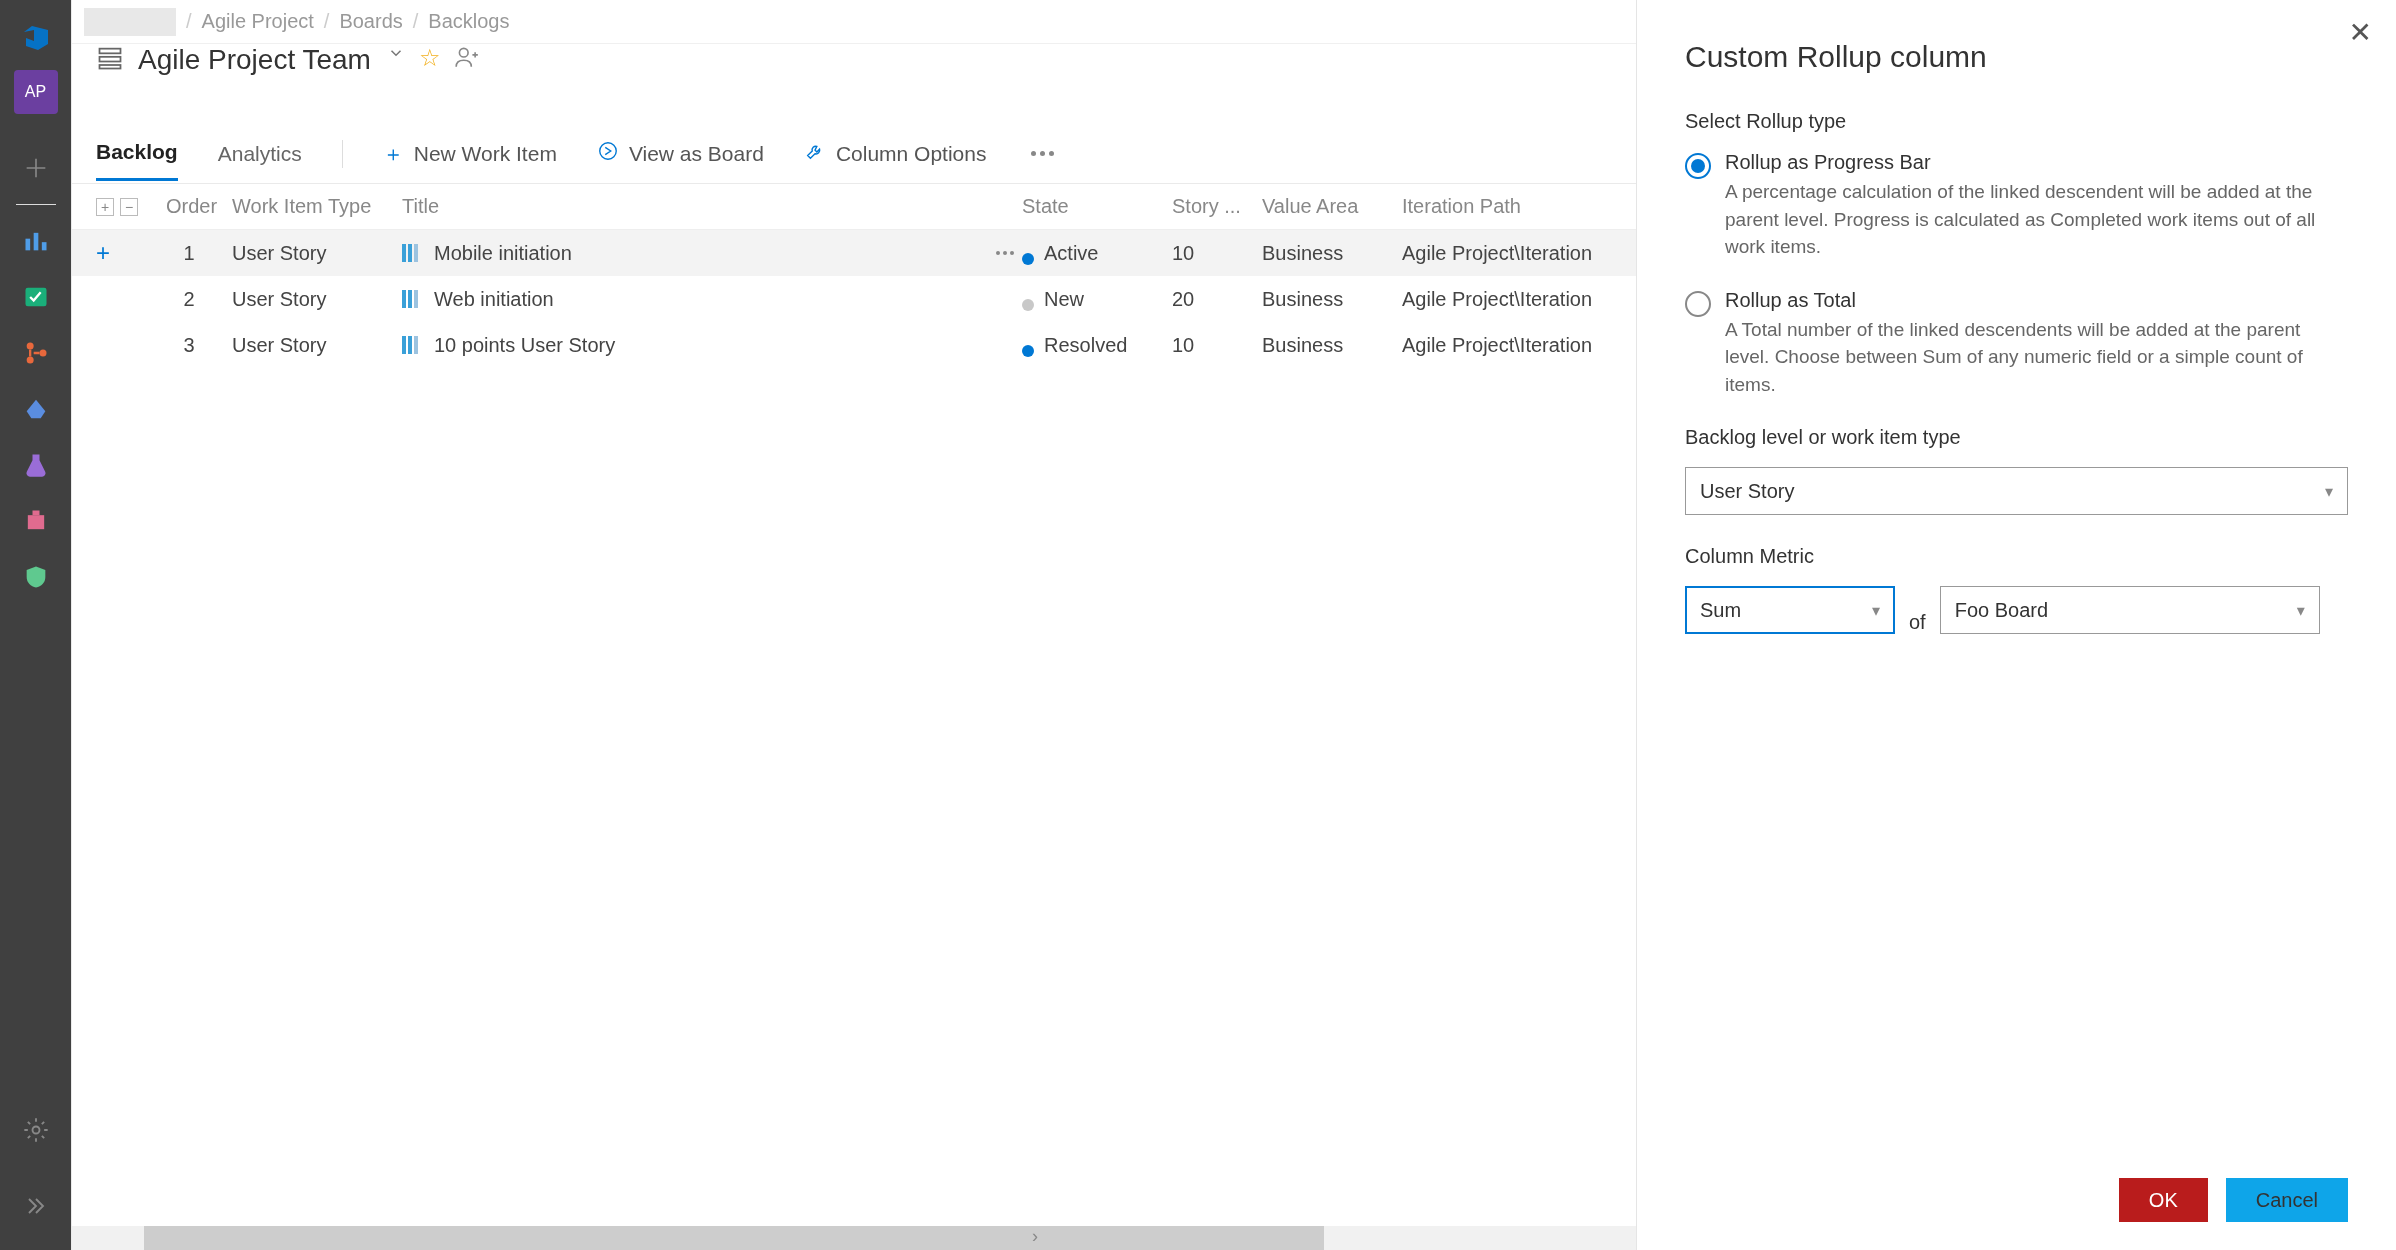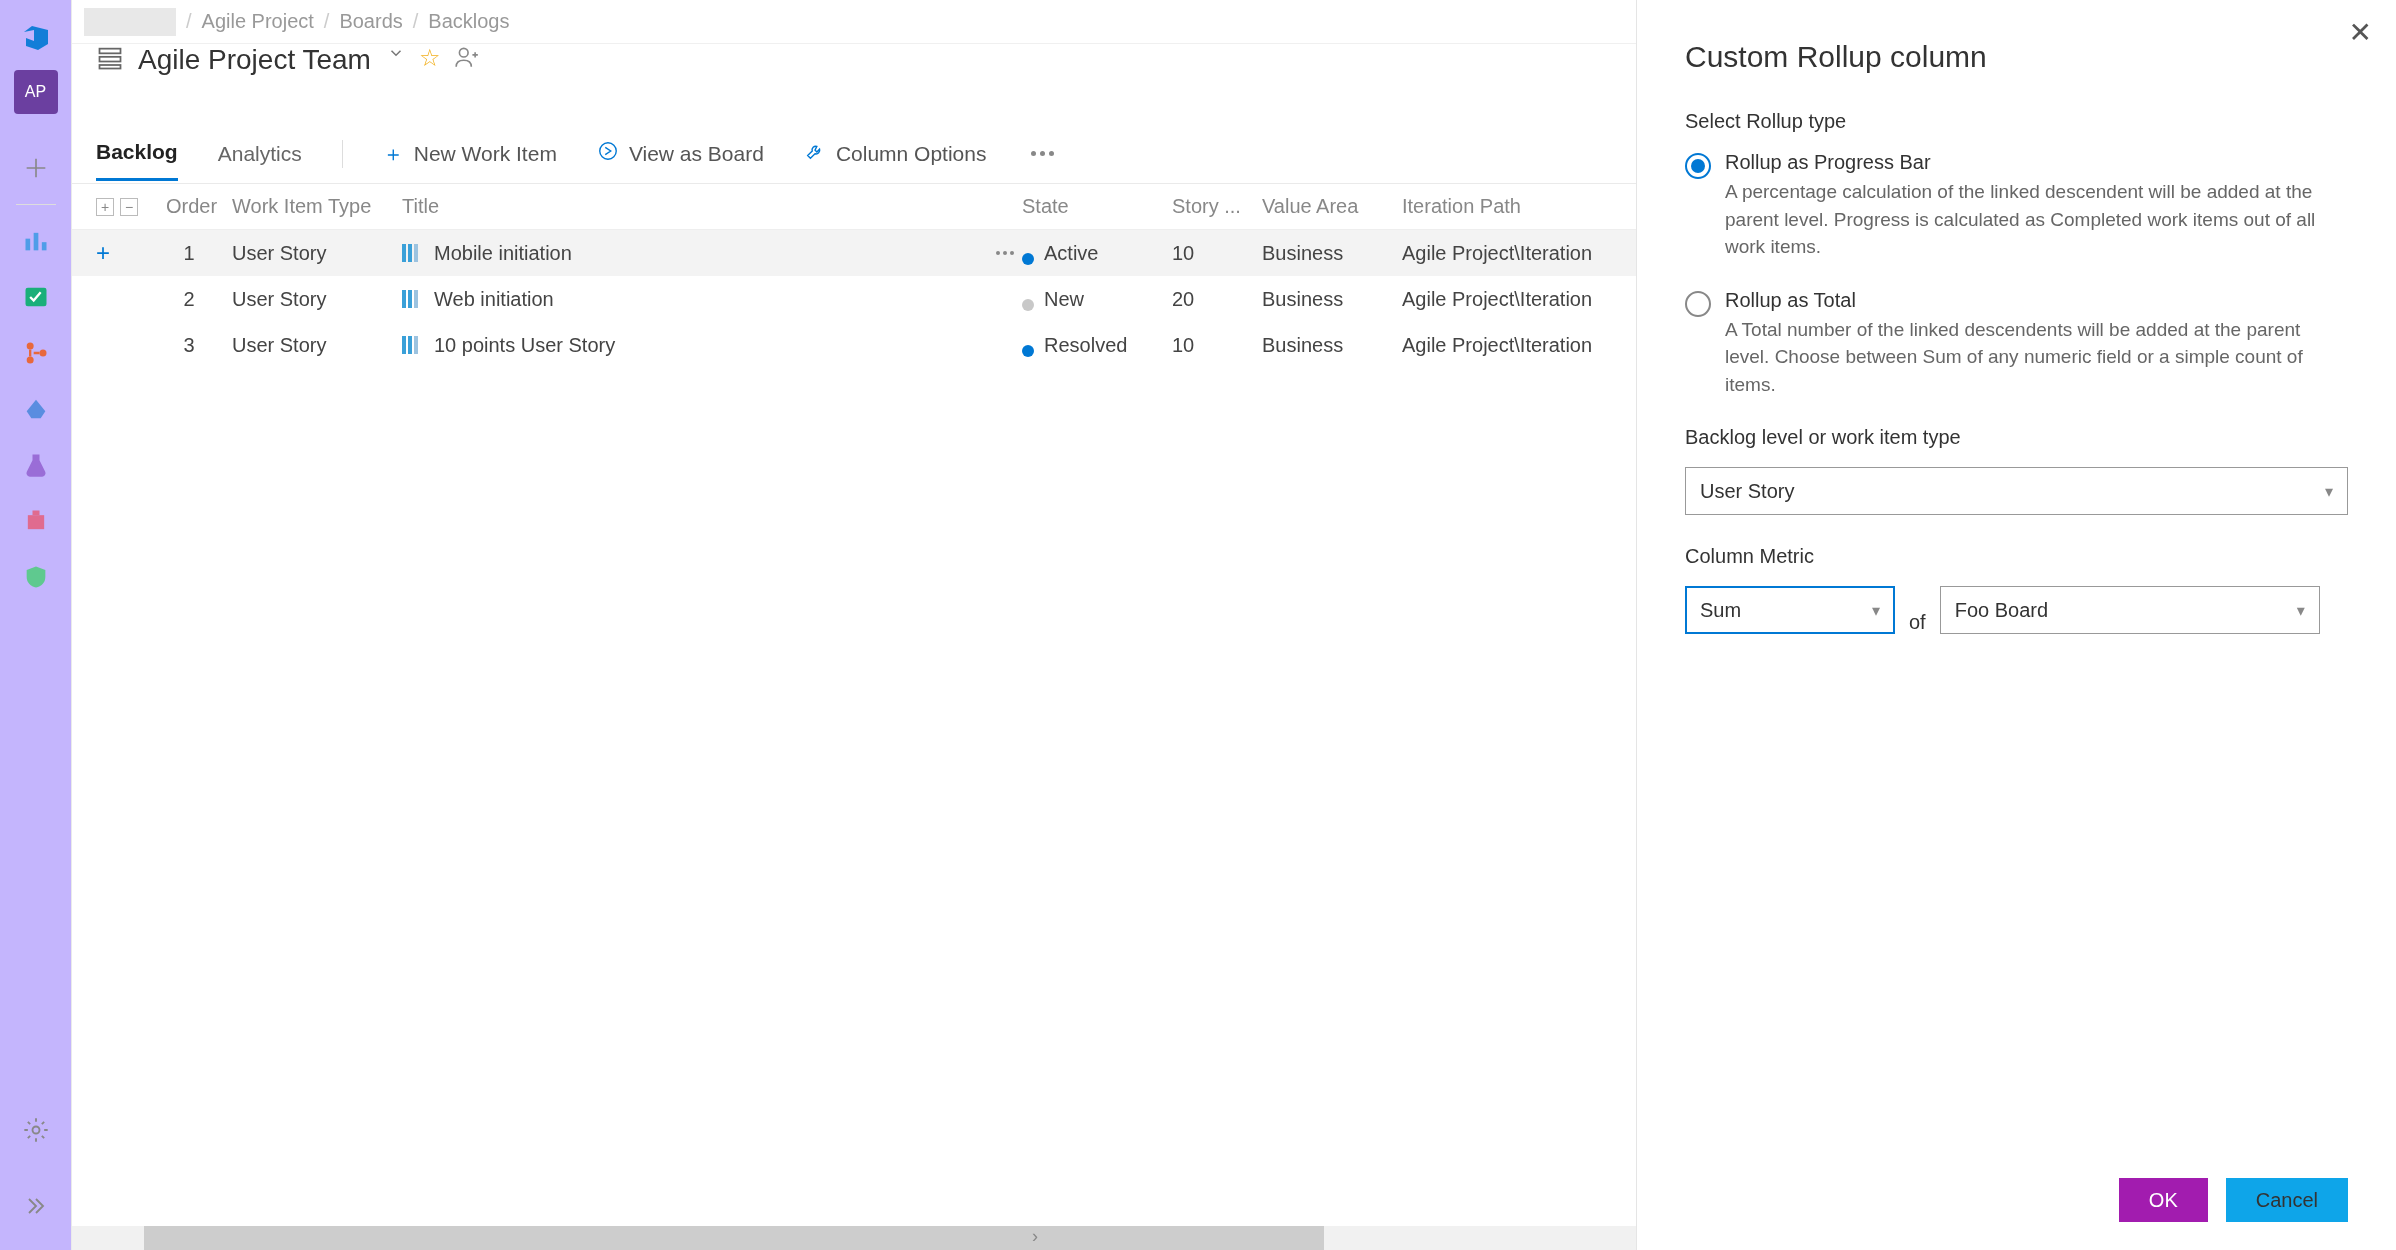--- a/index.html
+++ b/index.html
@@ -1,19 +1,19 @@
 <!DOCTYPE html>
 <html><head>
 <meta charset="utf-8">
 <style>
 * { box-sizing: border-box; margin: 0; padding: 0; font-family: "Segoe UI", -apple-system, sans-serif; }
 body { display: flex; width: 2396px; height: 1250px; background: #fff; overflow: hidden; }
 
 
-.left-rail { width: 72px; background: #c4b5fd; border-right: 1px solid #eaeaea; display: flex; flex-direction: column; align-items: center; padding-top: 8px; }
+.left-rail { width: 72px; background: #404040; border-right: 1px solid #eaeaea; display: flex; flex-direction: column; align-items: center; padding-top: 8px; }
 .rail-icon { width: 44px; height: 44px; margin: 6px 0; display: flex; align-items: center; justify-content: center; border-radius: 4px; cursor: pointer; }
 .rail-icon.logo svg { width: 32px; height: 32px; }
 .rail-icon.ap { background: #6b3fa0; color: #fff; font-size: 16px; font-weight: 400; }
 .rail-spacer1 { height: 20px; }
 .rail-icon svg { width: 28px; height: 28px; }
 .rail-bottom { margin-top: auto; margin-bottom: 16px; display:flex; flex-direction:column; align-items:center; gap:20px;}
 .rail-bottom .rail-icon { color:#666; }
 .rail-divider { width:40px; height:1px; background:#ddd; margin:8px 0; }
 
 
@@ -81,21 +81,21 @@
 .select-row { margin-bottom:30px; }
 .select { width:100%; height:48px; border:1px solid #999; padding:0 14px; display:flex; align-items:center; justify-content:space-between; font-size:20px; color:#333; cursor:pointer; background:#fff;}
 .select .chev{color:#888;font-size:16px;}
 .metric-row{display:flex; align-items:flex-end; gap:14px;}
 .metric-row .select{width:210px;}
 .metric-row .select.focused{border-color:#0078d4; box-shadow:0 0 0 1px #0078d4 inset;}
 .metric-row .of{font-size:20px;color:#333;}
 .metric-row .select.wide{width:380px;}
 .panel-footer{ margin-top:auto; display:flex; justify-content:flex-end; gap:18px;}
 .btn{ height:44px; padding:0 30px; font-size:20px; cursor:pointer; display:flex; align-items:center; border:none;}
-.btn-primary{ background:#a21caf; color:#fff;}
+.btn-primary{ background:#b91c1c; color:#fff;}
 .btn-secondary{ background:#0ea5e9; color:#333;}
 </style>
 </head>
 <body>
 
 <div class="left-rail">
   <div class="rail-icon logo">
     <svg viewBox="0 0 32 32">
         <path fill="#0078d4" d="M4 12l8-6 16 4v14l-10 6-12-4v-8l8 3V10z" opacity="0.9"></path>
       </svg>

